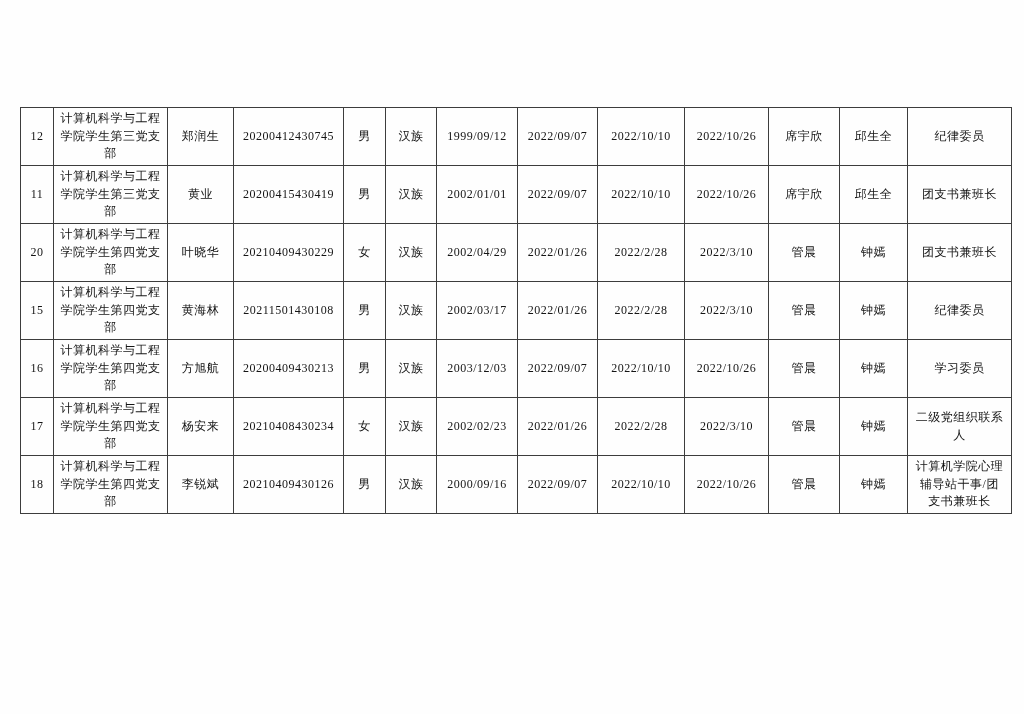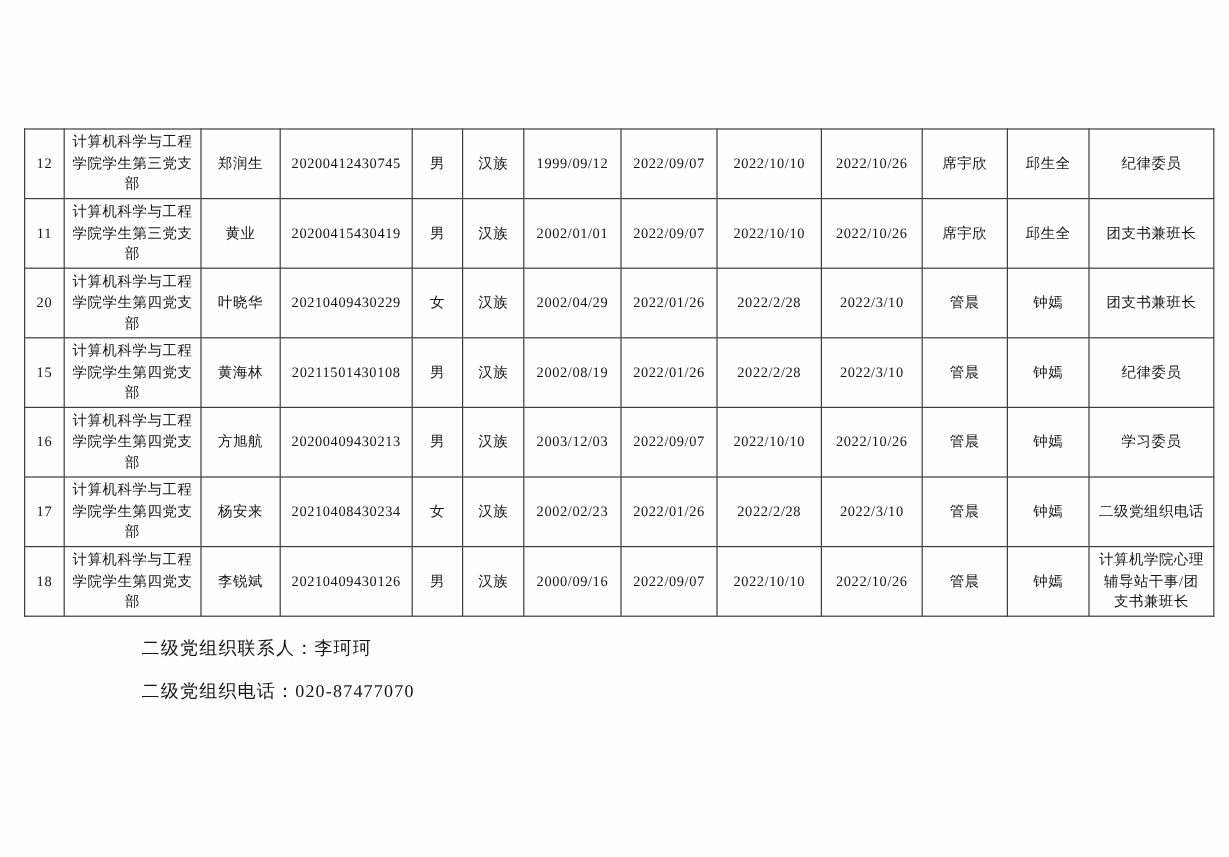--- a/index.html
+++ b/index.html
@@ -127,21 +127,21 @@
           <td class="col-contact-2">钟嫣</td>
           <td class="col-position">团支书兼班长</td>
         </tr>
         <tr>
           <td class="col-no">15</td>
           <td class="col-branch">计算机科学与工程学院学生第四党支部</td>
           <td class="col-name">黄海林</td>
           <td class="col-student-id">20211501430108</td>
           <td class="col-gender">男</td>
           <td class="col-ethnicity">汉族</td>
-          <td class="col-birth-date">2002/08/19</td>
+          <td class="col-birth-date">2002/03/17</td>
           <td class="col-date-1">2022/01/26</td>
           <td class="col-date-2">2022/2/28</td>
           <td class="col-date-3">2022/3/10</td>
           <td class="col-contact-1">管晨</td>
           <td class="col-contact-2">钟嫣</td>
           <td class="col-position">纪律委员</td>
         </tr>
         <tr>
           <td class="col-no">16</td>
           <td class="col-branch">计算机科学与工程学院学生第四党支部</td>
@@ -163,42 +163,34 @@
           <td class="col-name">杨安来</td>
           <td class="col-student-id">20210408430234</td>
           <td class="col-gender">女</td>
           <td class="col-ethnicity">汉族</td>
           <td class="col-birth-date">2002/02/23</td>
           <td class="col-date-1">2022/01/26</td>
           <td class="col-date-2">2022/2/28</td>
           <td class="col-date-3">2022/3/10</td>
           <td class="col-contact-1">管晨</td>
           <td class="col-contact-2">钟嫣</td>
-          <td class="col-position">二级党组织电话</td>
+          <td class="col-position">二级党组织联系人</td>
         </tr>
         <tr>
           <td class="col-no">18</td>
           <td class="col-branch">计算机科学与工程学院学生第四党支部</td>
           <td class="col-name">李锐斌</td>
           <td class="col-student-id">20210409430126</td>
           <td class="col-gender">男</td>
           <td class="col-ethnicity">汉族</td>
           <td class="col-birth-date">2000/09/16</td>
           <td class="col-date-1">2022/09/07</td>
           <td class="col-date-2">2022/10/10</td>
           <td class="col-date-3">2022/10/26</td>
           <td class="col-contact-1">管晨</td>
           <td class="col-contact-2">钟嫣</td>
           <td class="col-position">计算机学院心理辅导站干事/团支书兼班长</td>
         </tr>
       </tbody>
   </table>
 
-  <div class="footer-note">
-    <div class="footer-line">
-      <span>二级党组织联系人：</span><span>李珂珂</span>
-    </div>
-    <div class="footer-line">
-      <span>二级党组织电话：</span><span>020-87477070</span>
-    </div>
-  </div>
 
 </div>
 
 </body></html>

